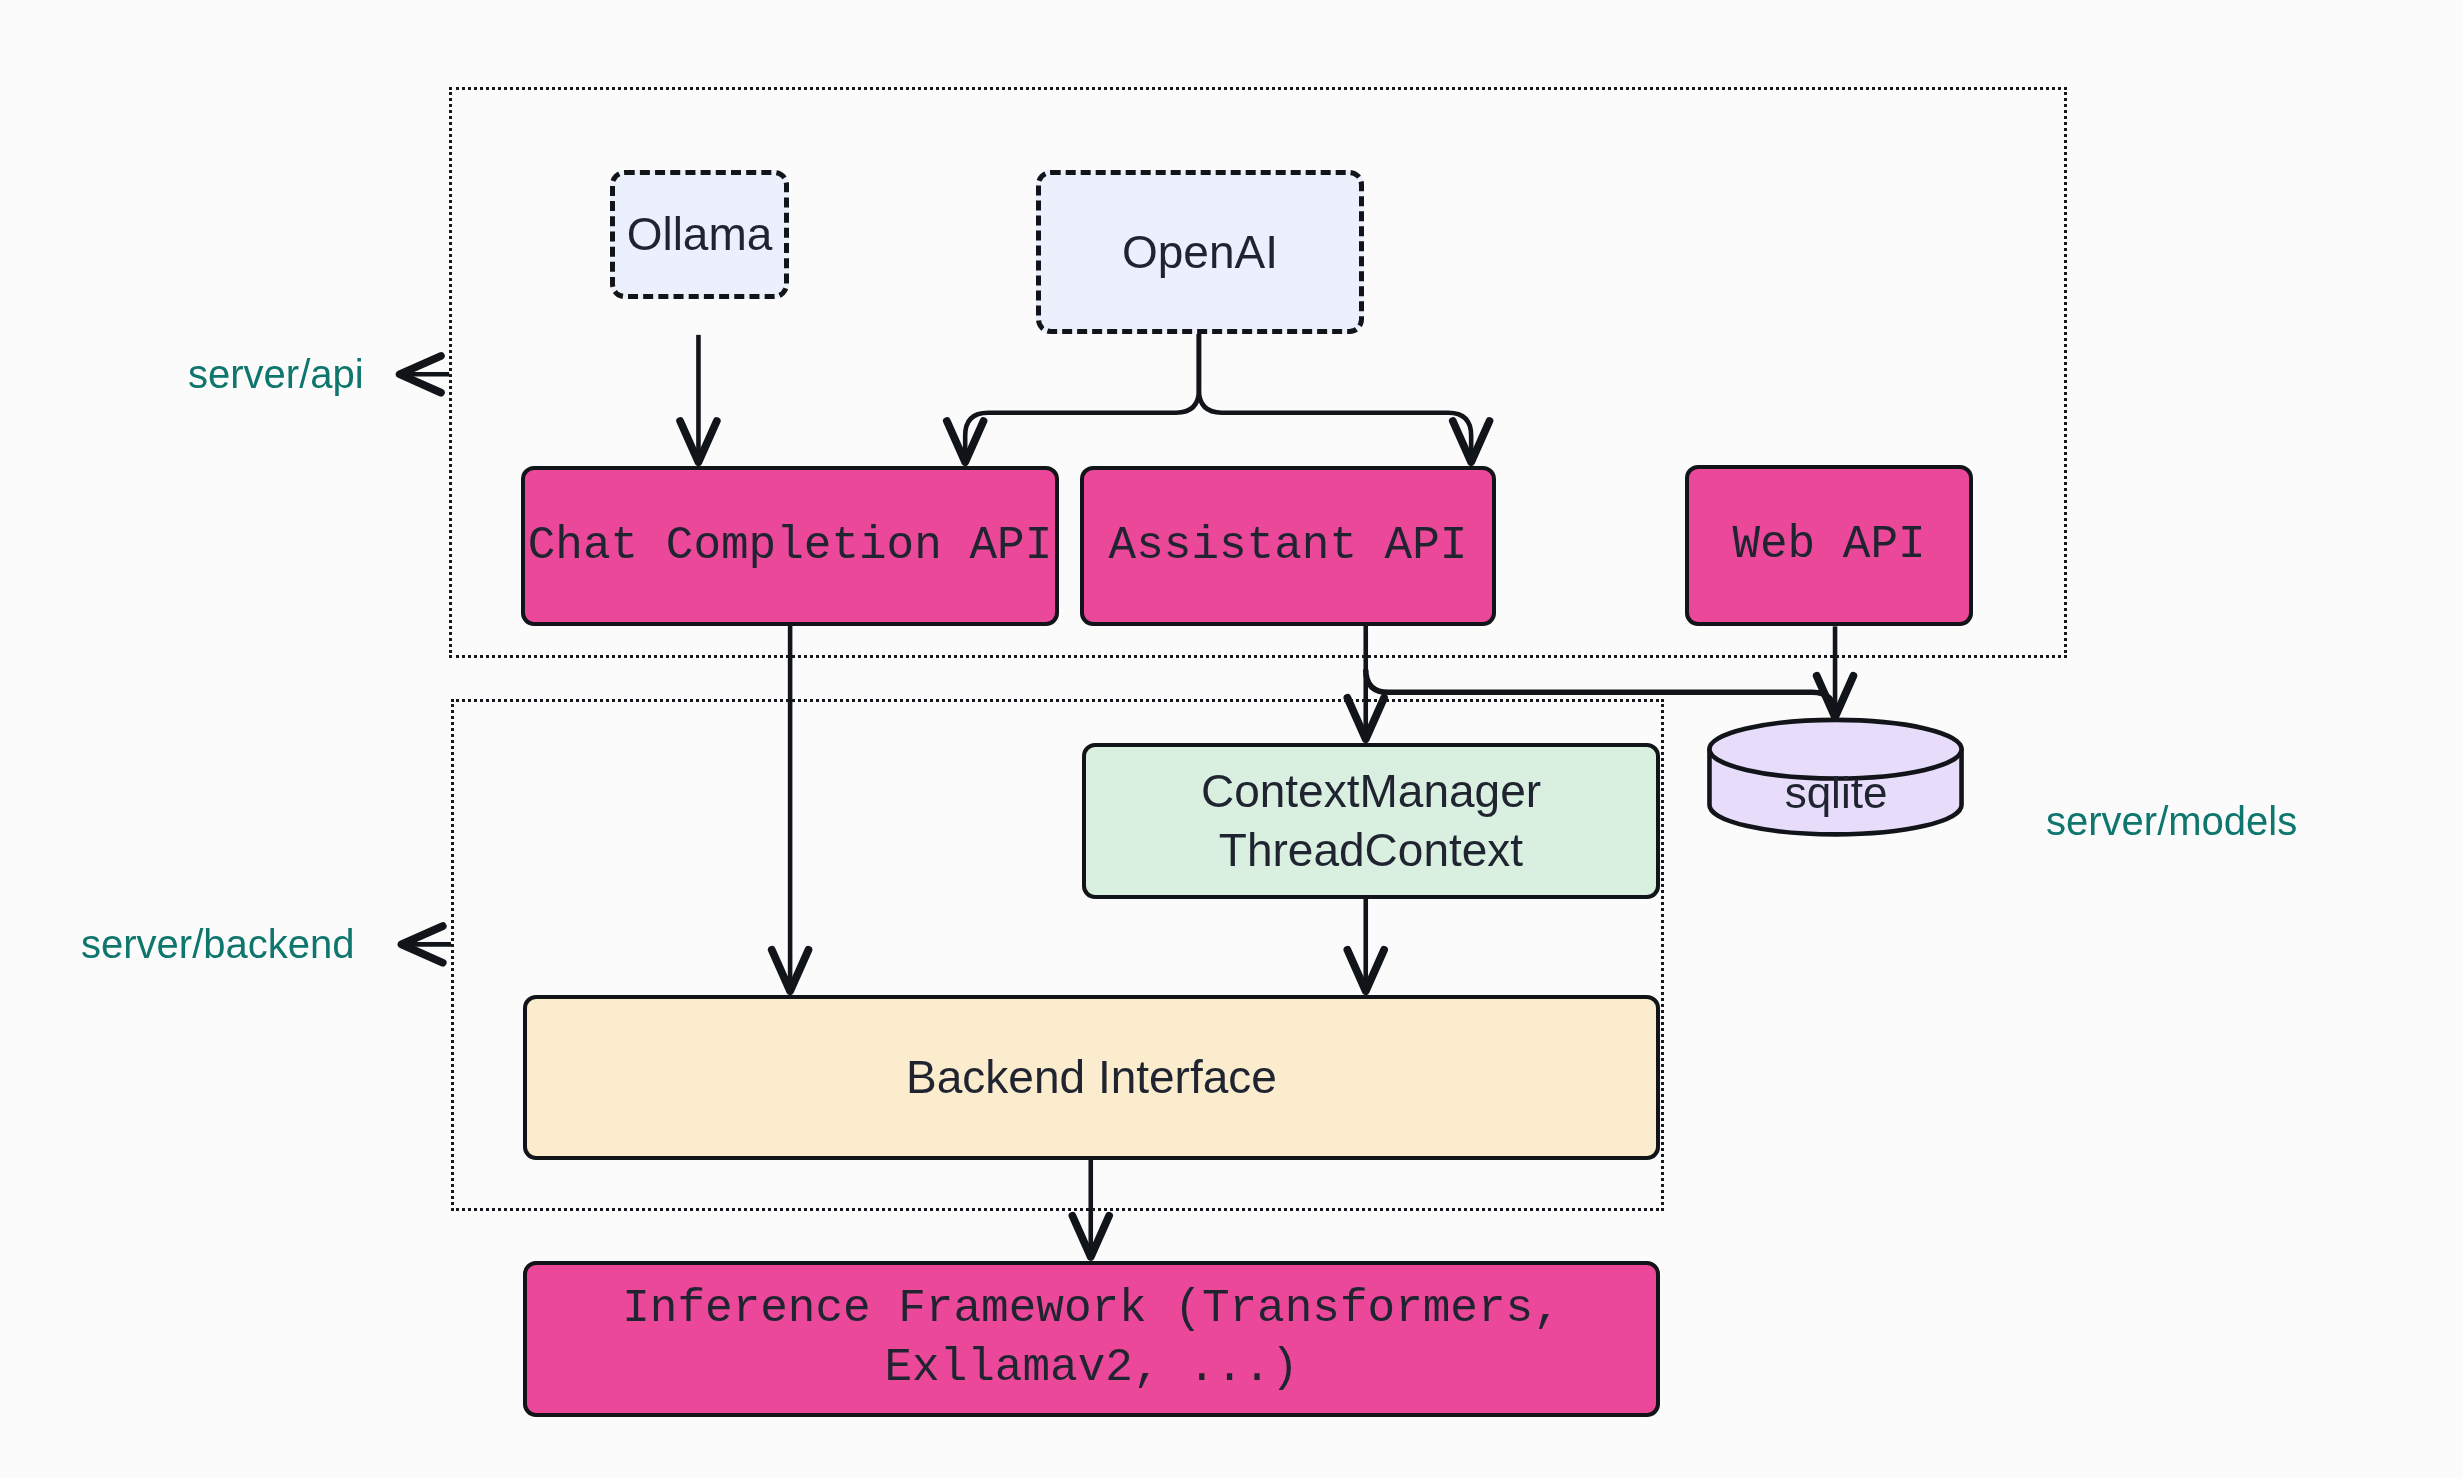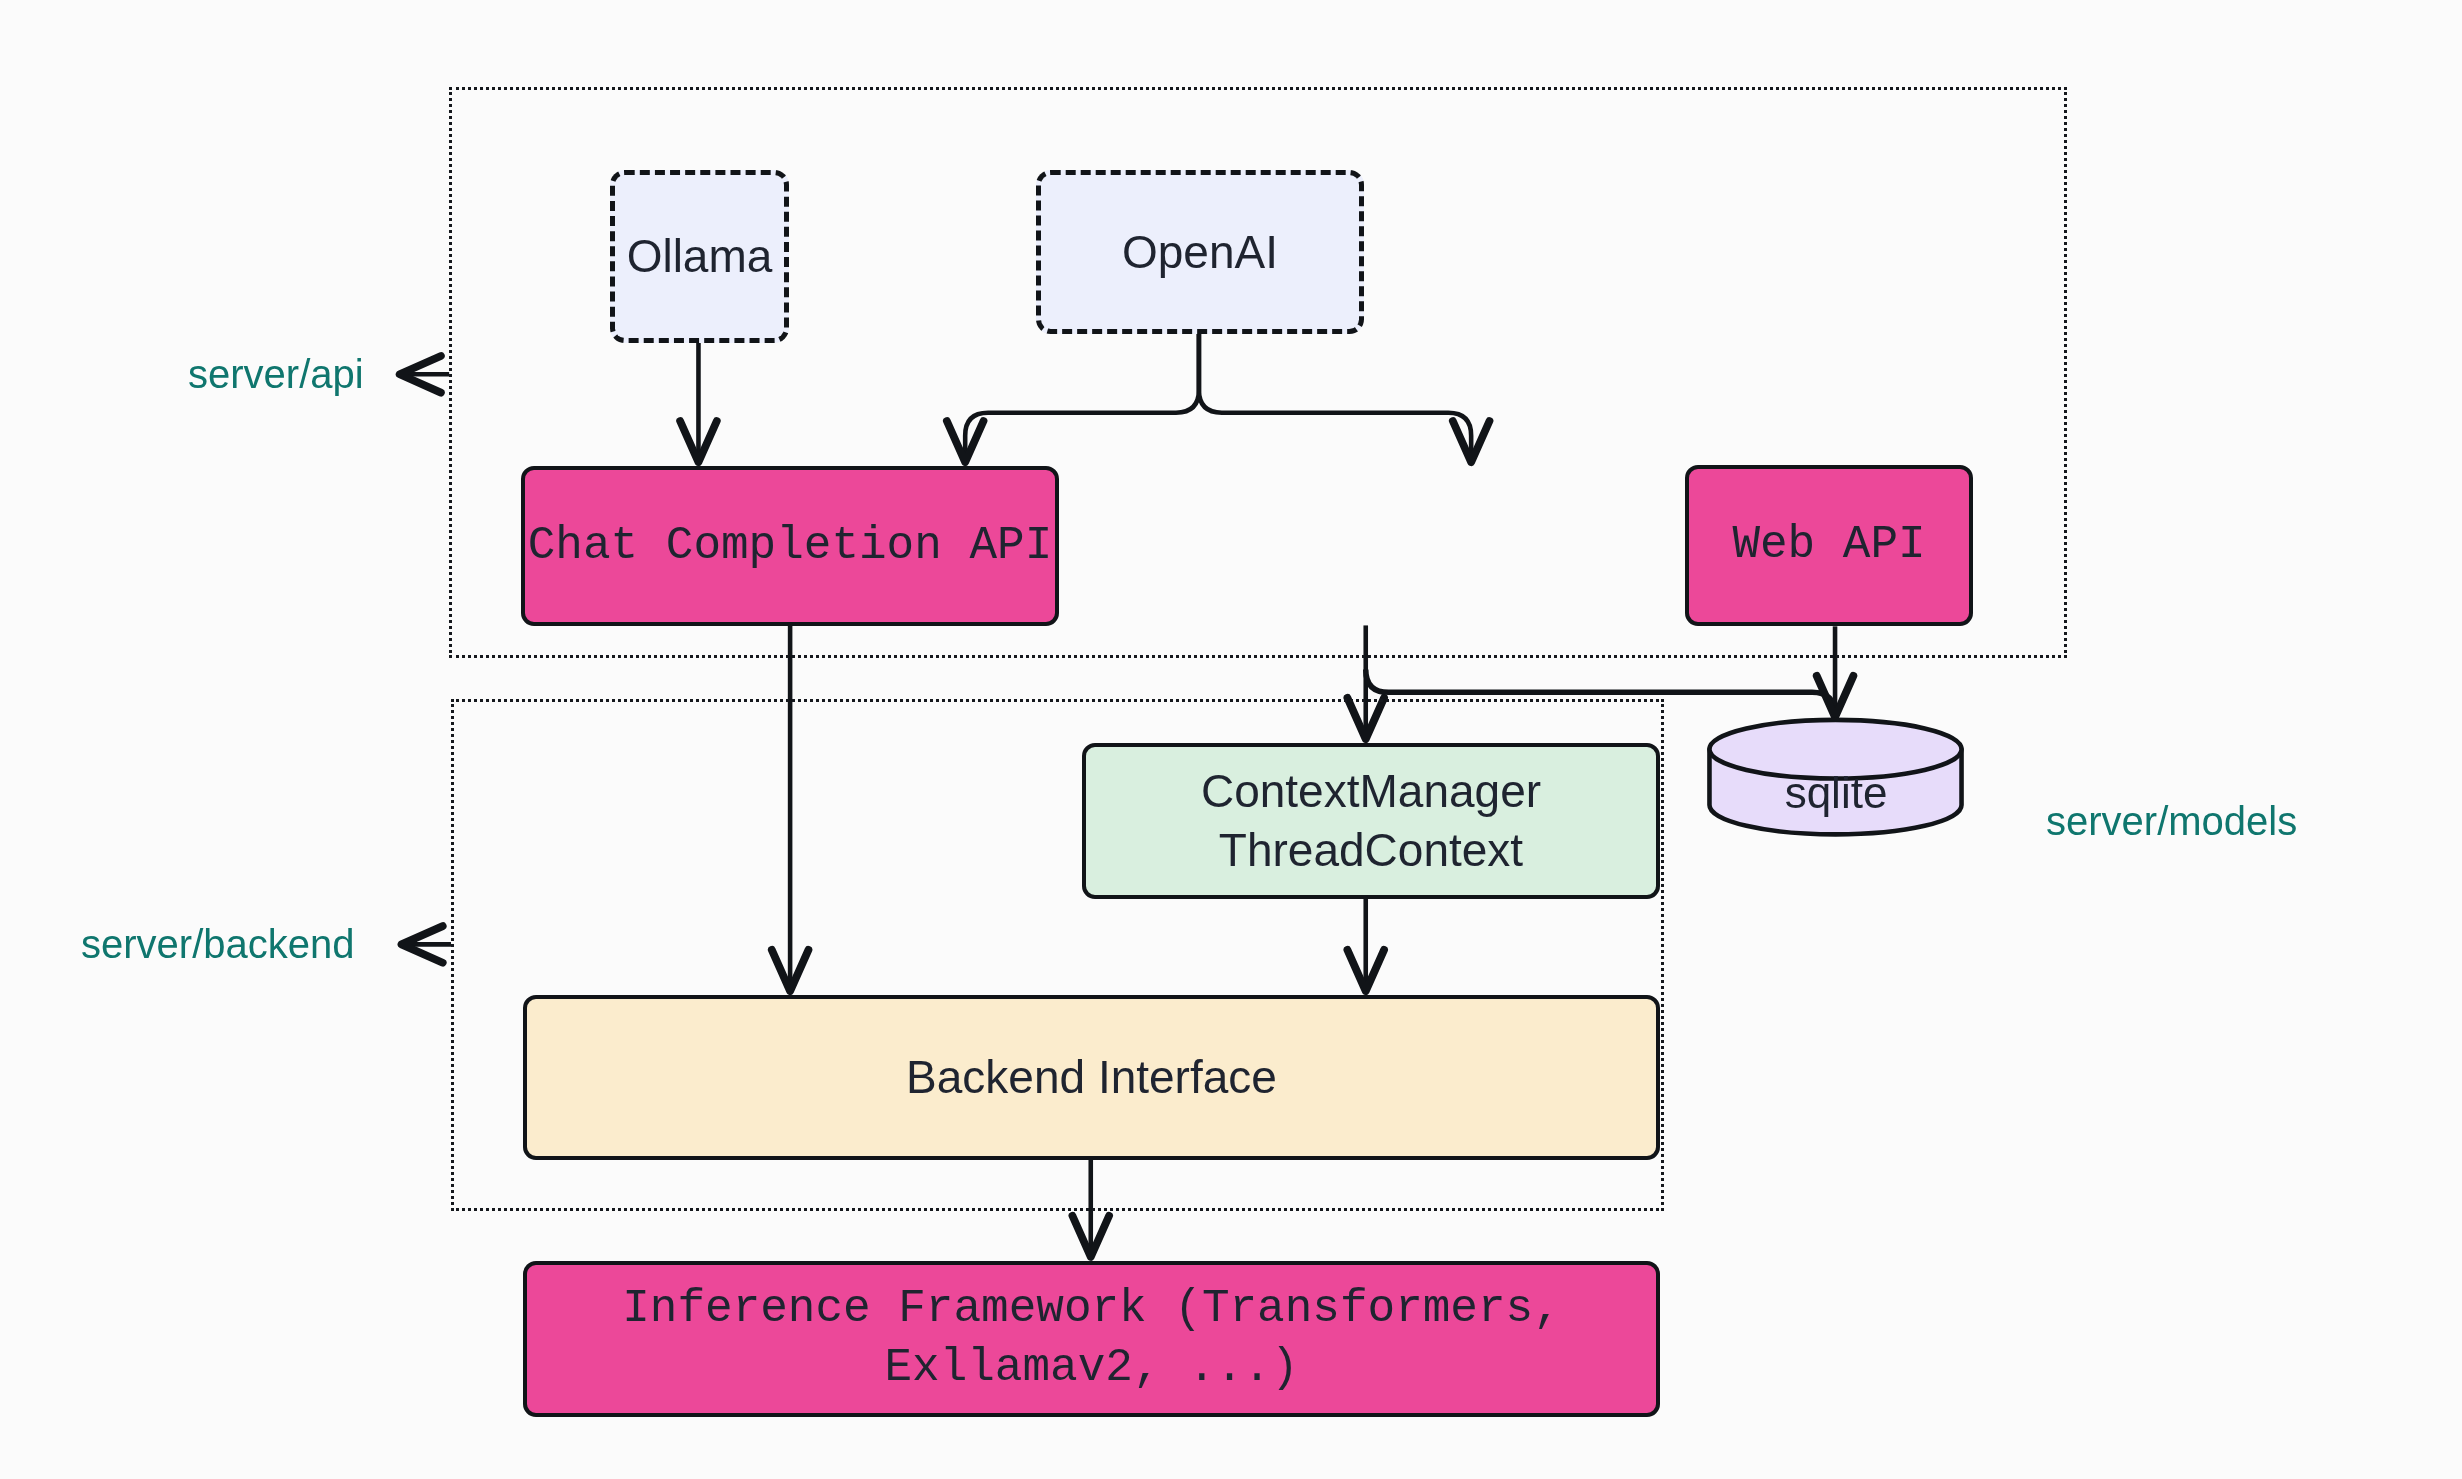--- a/index.html
+++ b/index.html
@@ -113,26 +113,27 @@
   </svg>
 
   <div class="cluster" style="left:449px; top:87px; width:1618px; height:571px;"></div>
   <div class="edge-label" style="left:188px; top:352px;">server/api</div>
 
   <div class="cluster" style="left:451px; top:699px; width:1213px; height:512px;"></div>
   <div class="edge-label" style="left:81px; top:922px;">server/backend</div>
 
   <div class="edge-label" style="left:2046px; top:799px;">server/models</div>
 
-  <div class="node node-dashed fs-50" style="left:610px; top:170px; width:179px; height:173px;">Ollama</div>
+  <div class="node node-dashed fs-50" style="left:610px; top:170px; width:179px; height:129px;">Ollama</div>
 
   <div class="node node-dashed fs-50" style="left:1036px; top:170px; width:328px; height:164px;">OpenAI</div>
 
   <div class="node node-blue fs-50" style="left:521px; top:466px; width:538px; height:160px;">Chat Completion API</div>
 
+  <div class="node node-blue fs-50" style="left:1080px; top:466px; width:416px; height:160px;">Assistant API</div>
 
   <div class="node node-green fs-50" style="left:1082px; top:743px; width:578px; height:156px;">ContextManager
 ThreadContext</div>
 
   <div class="node node-blue fs-50" style="left:1685px; top:465px; width:288px; height:161px;">Web API</div>
 
   <div class="node fs-48" style="left:1710px; top:752px; width:252px; height:83px; border:none; background:transparent; z-index:4;">sqlite</div>
 
   <div class="node node-yellow fs-50" style="left:523px; top:995px; width:1137px; height:165px;">Backend Interface</div>
 

